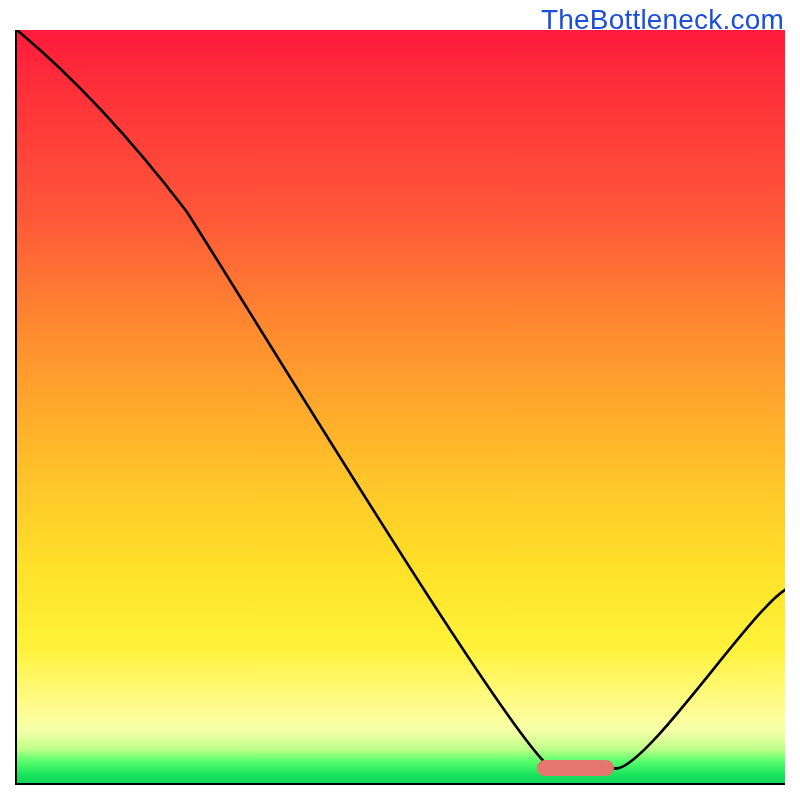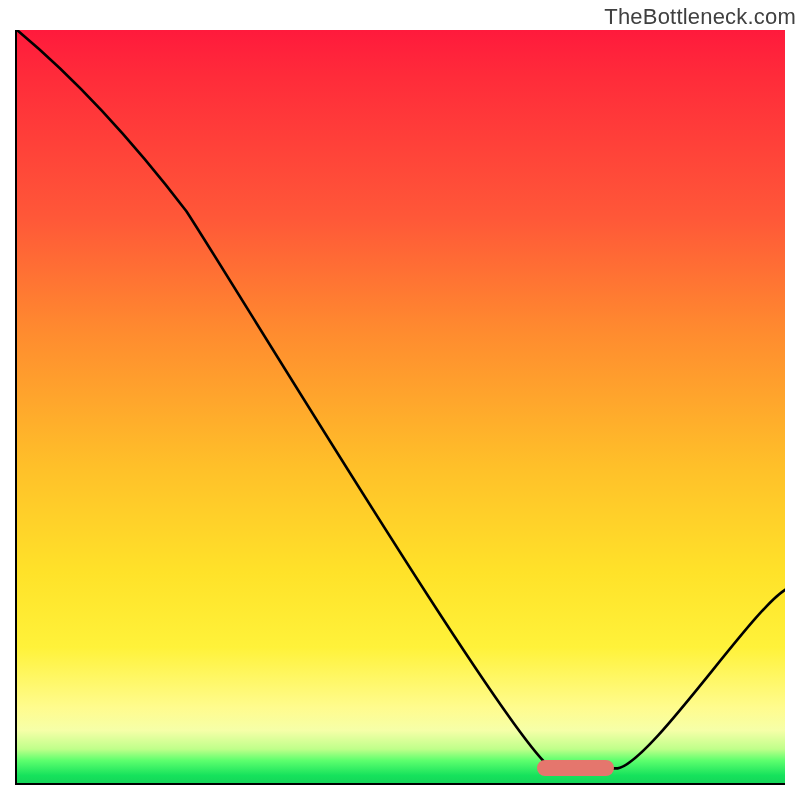--- a/index.html
+++ b/index.html
@@ -7,23 +7,23 @@
     width: 800px;
     height: 800px;
     background: #fff;
     position: relative;
     overflow: hidden;
     font-family: Arial, Helvetica, sans-serif;
   }
   .watermark {
     position: absolute;
     top: 4px;
-    right: 4px;
-    color: #404040;
-    font-size: 22px;
+    right: 16px;
+    color: #1d4ed8;
+    font-size: 28px;
     font-weight: 500;
     letter-spacing: 0.2px;
   }
   .plot {
     position: absolute;
     left: 15px;
     top: 30px;
     width: 770px;
     height: 755px;
     border-left: 2.5px solid #000;

